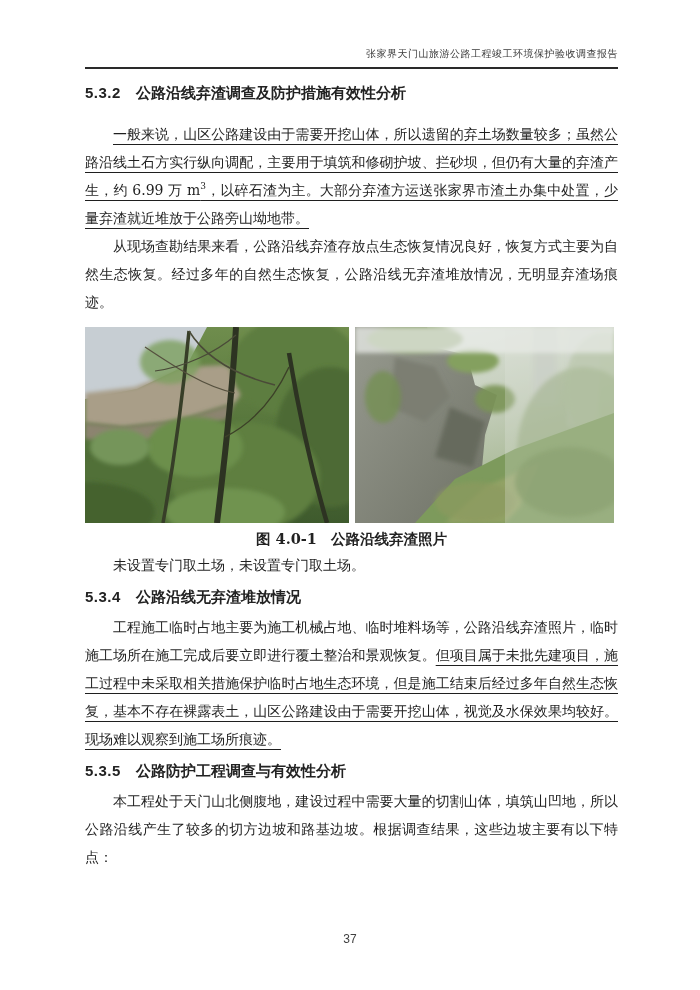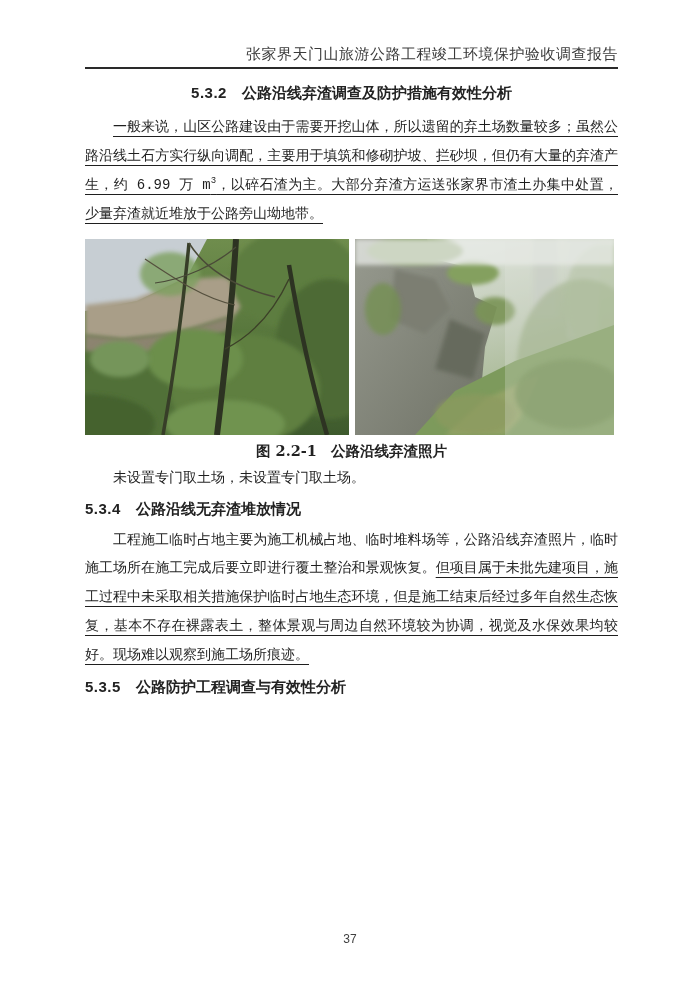--- a/index.html
+++ b/index.html
@@ -15,56 +15,55 @@
   }
   .content {
     position: absolute;
     left: 85px;
     width: 533px;
     top: 0;
   }
   .running-header {
     padding-top: 46px;
     text-align: right;
-    font-size: 15px;
+    font-size: 10px;
     letter-spacing: 0.5px;
     color: #3a3a3a;
     line-height: 16px;
   }
   .header-rule {
     margin-top: 5px;
     border-bottom: 2px solid #2a2a2a;
     height: 0;
   }
   .h2, .h3 {
     font-family: "Liberation Sans", "DejaVu Sans", sans-serif;
     font-weight: bold;
     font-size: 15px;
     color: #222;
     margin: 0;
     line-height: 22px;
   }
-  .h2 { margin: 13px 0 8px 0; text-align: center; }
+  .h2 { margin: 13px 0 16px 0; }
   .h3 { margin: 7px 0 5px 0; }
   .hnum { margin-right: 15px; letter-spacing: 0.5px; }
   p.body {
     margin: 0;
     font-size: 14px;
     line-height: 28px;
     text-align: justify;
     text-justify: inter-ideograph;
     color: #1f1f1f;
   }
   p.ind { text-indent: 2em; }
   .u {
     text-decoration: underline;
     text-decoration-thickness: 1px;
     text-underline-offset: 5px;
     text-decoration-color: #1f1f1f;
-    font-family: Liberation Mono, monospace;
   }
   sup { font-size: 9px; line-height: 0; }
   .photos {
     margin-top: 11px;
     display: flex;
     gap: 6px;
     height: 196px;
   }
   .photo {
     height: 196px;
@@ -102,20 +101,21 @@
 
     <div class="running-header">
       <span>张家界天门山旅游公路工程竣工环境保护验收调查报告</span>
     </div>
     <div class="header-rule"></div>
 
     <h2 class="h2"><span class="hnum">5.3.2</span><span>公路沿线弃渣调查及防护措施有效性分析</span></h2>
 
     <p class="body ind"><span class="u"><span>一般来说，山区公路建设由于需要开挖山体，所以遗留的弃土场数量较多；虽然公路沿线土石方实行纵向调配，主要用于填筑和修砌护坡、拦砂坝，但仍有大量的弃渣产生，约 6.99 万 m</span><sup>3</sup><span>，以碎石渣为主。大部分弃渣方运送张家界市渣土办集中处置，少量弃渣就近堆放于公路旁山坳地带。</span></span></p>
 
+    <p class="body ind">从现场查勘结果来看，公路沿线弃渣存放点生态恢复情况良好，恢复方式主要为自然生态恢复。经过多年的自然生态恢复，公路沿线无弃渣堆放情况，无明显弃渣场痕迹。</p>
 
     <div class="photos">
       <div class="photo photo-left">
         <svg viewBox="0 0 264 196" preserveAspectRatio="none" aria-hidden="true">
           <defs>
             <linearGradient id="lveg" x1="0" y1="0" x2="0" y2="1">
               <stop offset="0" stop-color="#6f8d4d"></stop>
               <stop offset="0.5" stop-color="#57763c"></stop>
               <stop offset="1" stop-color="#3e5a2d"></stop>
             </linearGradient>
@@ -176,29 +176,30 @@
           <path d="M60,196 L100,152 L160,122 L259,86 L259,196 Z" fill="#7d9a5c"></path>
           <path d="M90,196 L130,160 L185,135 L165,180 L150,196 Z" fill="#96a468" opacity="0.85" filter="url(#b2)"></path>
           <ellipse cx="120" cy="175" rx="40" ry="20" fill="#8c9a5e" opacity="0.7" filter="url(#b2)"></ellipse>
           <ellipse cx="215" cy="155" rx="55" ry="35" fill="#6d8a4c" opacity="0.8" filter="url(#b2)"></ellipse>
           <rect x="0" y="0" width="259" height="26" fill="#e9ece8" opacity="0.75" filter="url(#b2)"></rect>
           <rect x="150" y="0" width="109" height="196" fill="#e2e6df" opacity="0.28"></rect>
         </svg>
       </div>
     </div>
 
-    <div class="caption"><span class="cap-label">图 2.2-1</span><span>公路沿线弃渣照片</span></div>
+    <div class="caption"><span class="cap-label">图 4.0-1</span><span>公路沿线弃渣照片</span></div>
 
 
     <p class="body ind">未设置专门取土场，未设置专门取土场。</p>
 
     <h3 class="h3"><span class="hnum">5.3.4</span><span>公路沿线无弃渣堆放情况</span></h3>
 
-    <p class="body ind"><span>工程施工临时占地主要为施工机械占地、临时堆料场等，公路沿线弃渣照片，临时施工场所在施工完成后要立即进行覆土整治和景观恢复。</span><span class="u">但项目属于未批先建项目，施工过程中未采取相关措施保护临时占地生态环境，但是施工结束后经过多年自然生态恢复，基本不存在裸露表土，整体景观与周边自然环境较为协调，视觉及水保效果均较好。现场难以观察到施工场所痕迹。</span></p>
+    <p class="body ind"><span>工程施工临时占地主要为施工机械占地、临时堆料场等，公路沿线弃渣照片，临时施工场所在施工完成后要立即进行覆土整治和景观恢复。</span><span class="u">但项目属于未批先建项目，施工过程中未采取相关措施保护临时占地生态环境，但是施工结束后经过多年自然生态恢复，基本不存在裸露表土，山区公路建设由于需要开挖山体，视觉及水保效果均较好。现场难以观察到施工场所痕迹。</span></p>
 
     <h3 class="h3"><span class="hnum">5.3.5</span><span>公路防护工程调查与有效性分析</span></h3>
 
 
+    <p class="body ind">本工程处于天门山北侧腹地，建设过程中需要大量的切割山体，填筑山凹地，所以公路沿线产生了较多的切方边坡和路基边坡。根据调查结果，这些边坡主要有以下特点：</p>
 
   </div>
 
   <div class="page-footer">37</div>
 </div>
 
 </body></html>

